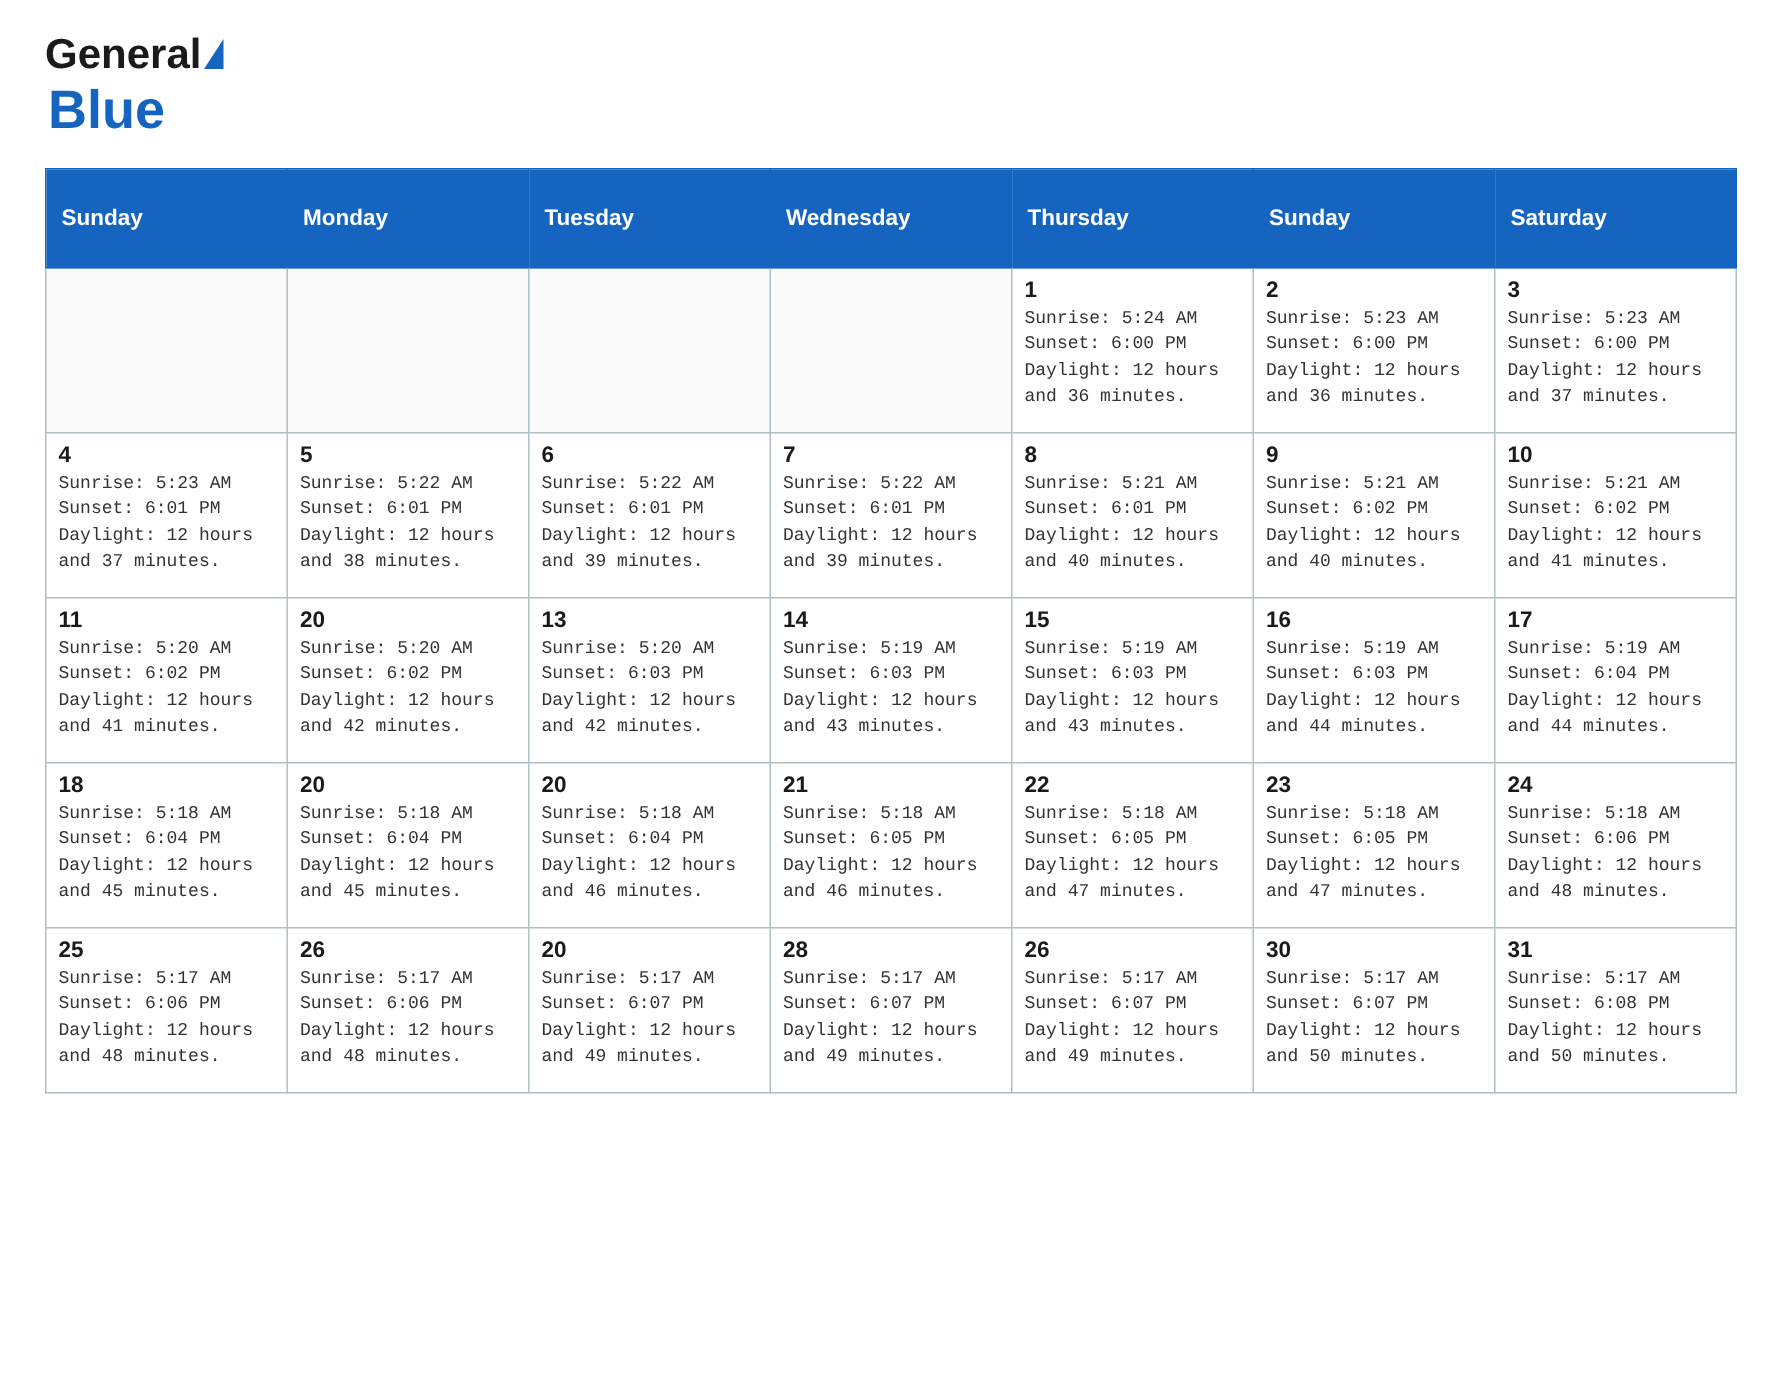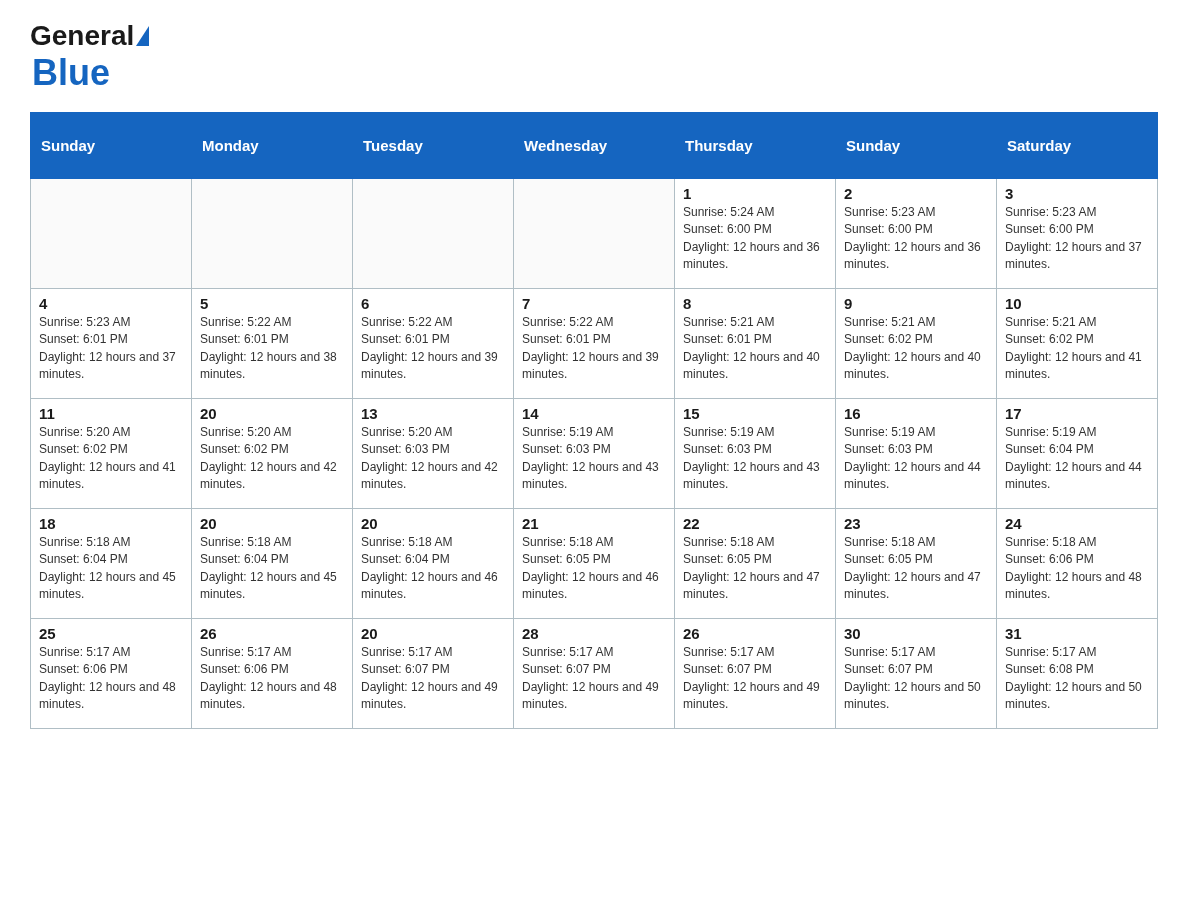--- a/index.html
+++ b/index.html
@@ -80,20 +80,21 @@
       font-size: 15px;
       font-weight: bold;
       color: #1a1a1a;
       display: block;
       margin-bottom: 2px;
     }
     tbody tr td .day-info {
       font-size: 12px;
       color: #333;
       line-height: 1.45;
+      font-family: Liberation Mono, monospace;
     }
     tbody tr td.empty {
       background: #fafafa;
     }
   </style>
 </head>
 <body>
 
 <div class="header">
   <div class="logo">

